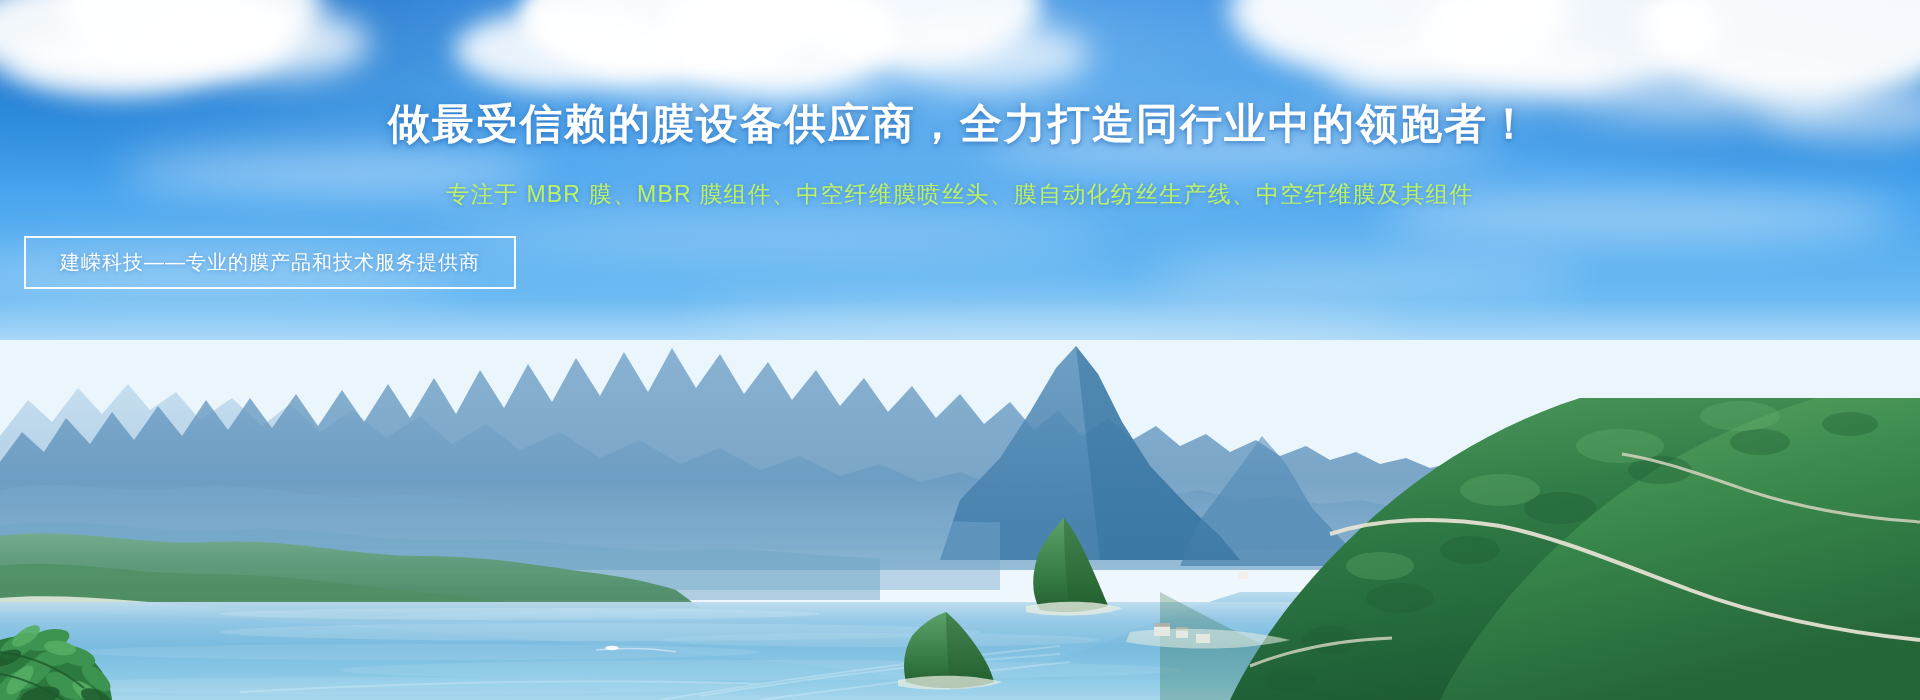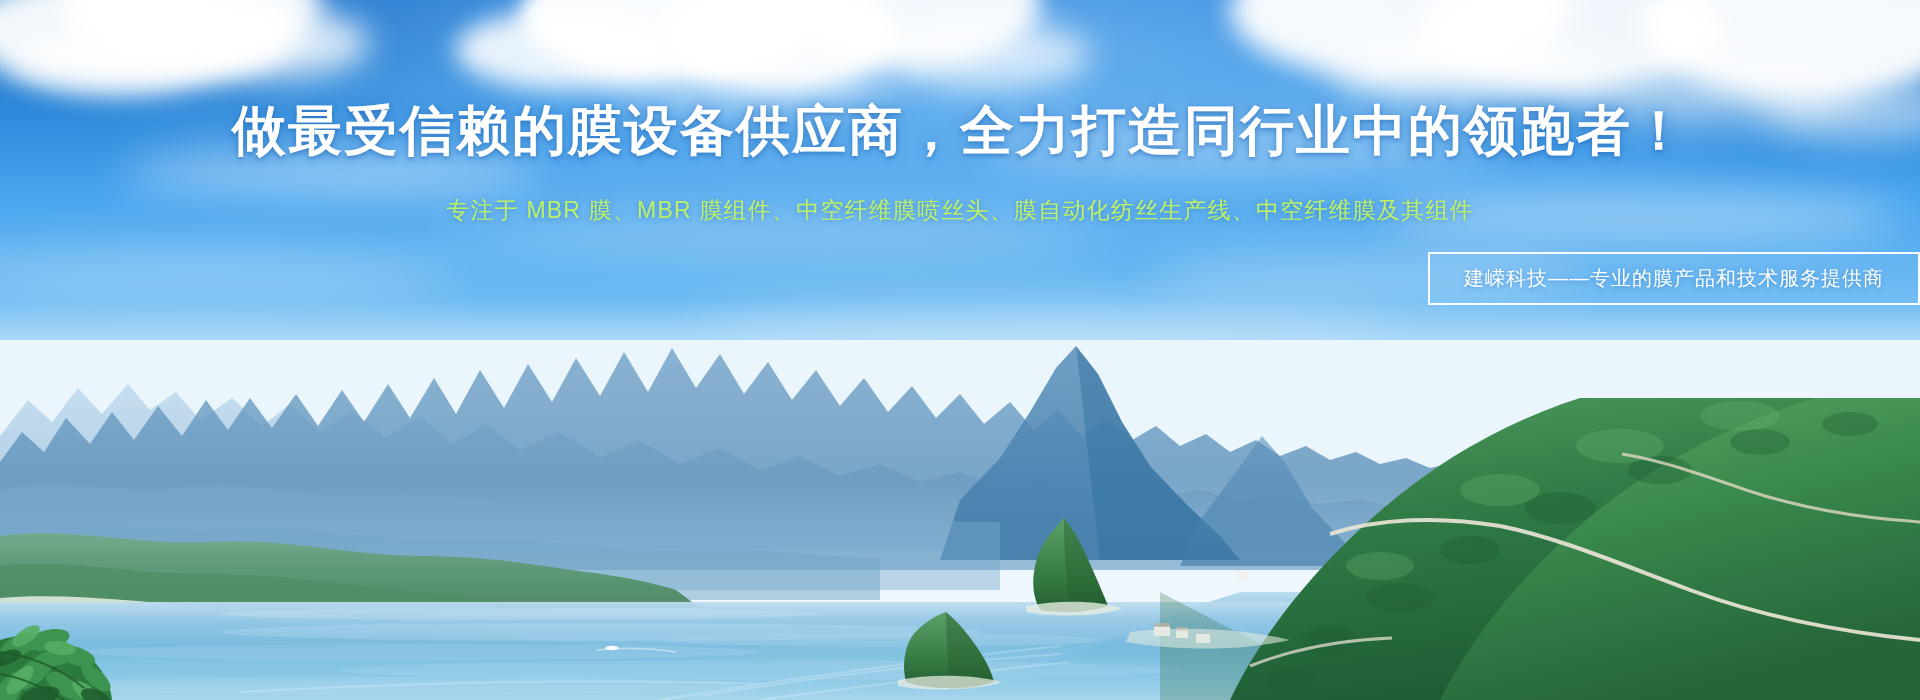--- a/index.html
+++ b/index.html
@@ -81,34 +81,34 @@
   
   .land{ position:absolute; left:0; right:0; bottom:0; height:360px; }
   .land svg{ display:block; width:1920px; height:360px; }
 
   
   .hero-copy{
     position:absolute; left:0; right:0; top:96px;
     text-align:center; z-index:40;
   }
   .hero-title{
-    font-size:54px; font-weight:bold; color:#ffffff;
+    font-size:42px; font-weight:bold; color:#ffffff;
     letter-spacing:2px; line-height:1.32;
-    font-family:Liberation Serif, serif;
+    font-family:Liberation Sans, sans-serif;
     text-shadow:0 0 14px rgba(40,120,200,.55), 0 2px 4px rgba(20,80,160,.45);
     white-space:nowrap;
   }
   .hero-sub{
     margin-top:28px;
     font-size:23px; color:#bef264; letter-spacing:1.2px;
     font-family:"Liberation Sans","DejaVu Sans",sans-serif;
     text-shadow:0 1px 5px rgba(40,110,190,.55);
     white-space:nowrap;
   }
-  .hero-tagwrap{ margin-top:26px; display:flex; justify-content:flex-end; }
+  .hero-tagwrap{ margin-top:26px; display:flex; justify-content:flex-start;margin-left:24px; }
   .hero-tag{
     border:2px solid rgba(255,255,255,.95);
     padding:11px 34px;
     font-size:20px; color:#ffffff; letter-spacing:1px;
     font-family:"Liberation Sans","DejaVu Sans",sans-serif;
     text-shadow:0 1px 4px rgba(40,110,190,.5);
     white-space:nowrap;
     background:rgba(255,255,255,.04);
   }
 </style>

